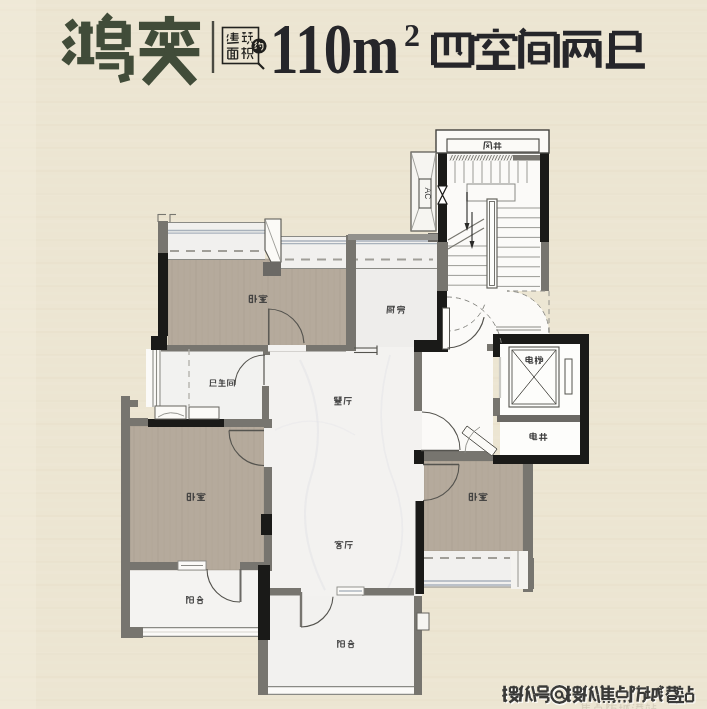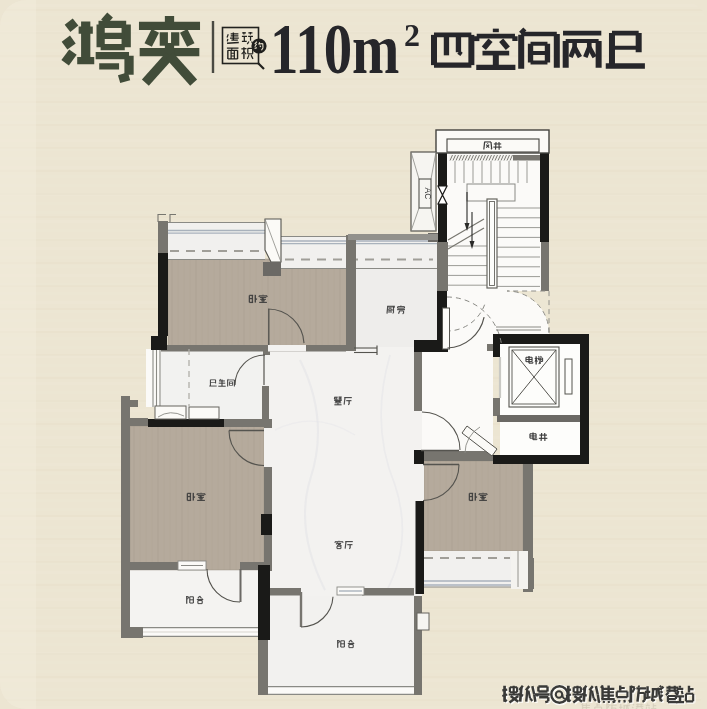--- a/index.html
+++ b/index.html
@@ -1,17 +1,17 @@
 <!DOCTYPE html>
 <html><head>
 <meta charset="utf-8">
 <title>110m² floorplan</title>
 <style>
 html,body{margin:0;padding:0;background:#ece5d2;font-family:"Liberation Sans", sans-serif;}
-#page{width:707px;height:709px;overflow:hidden;position:relative;border-radius:26px;}
+#page{width:707px;height:709px;overflow:hidden;position:relative;}
 </style>
 </head>
 <body>
 
 <div id="page">
 <svg width="707" height="709" viewBox="0 0 707 709">
       <g>
         <rect x="0" y="0" width="707" height="709" fill="#ece5d2"></rect>
       </g>
       <g>

